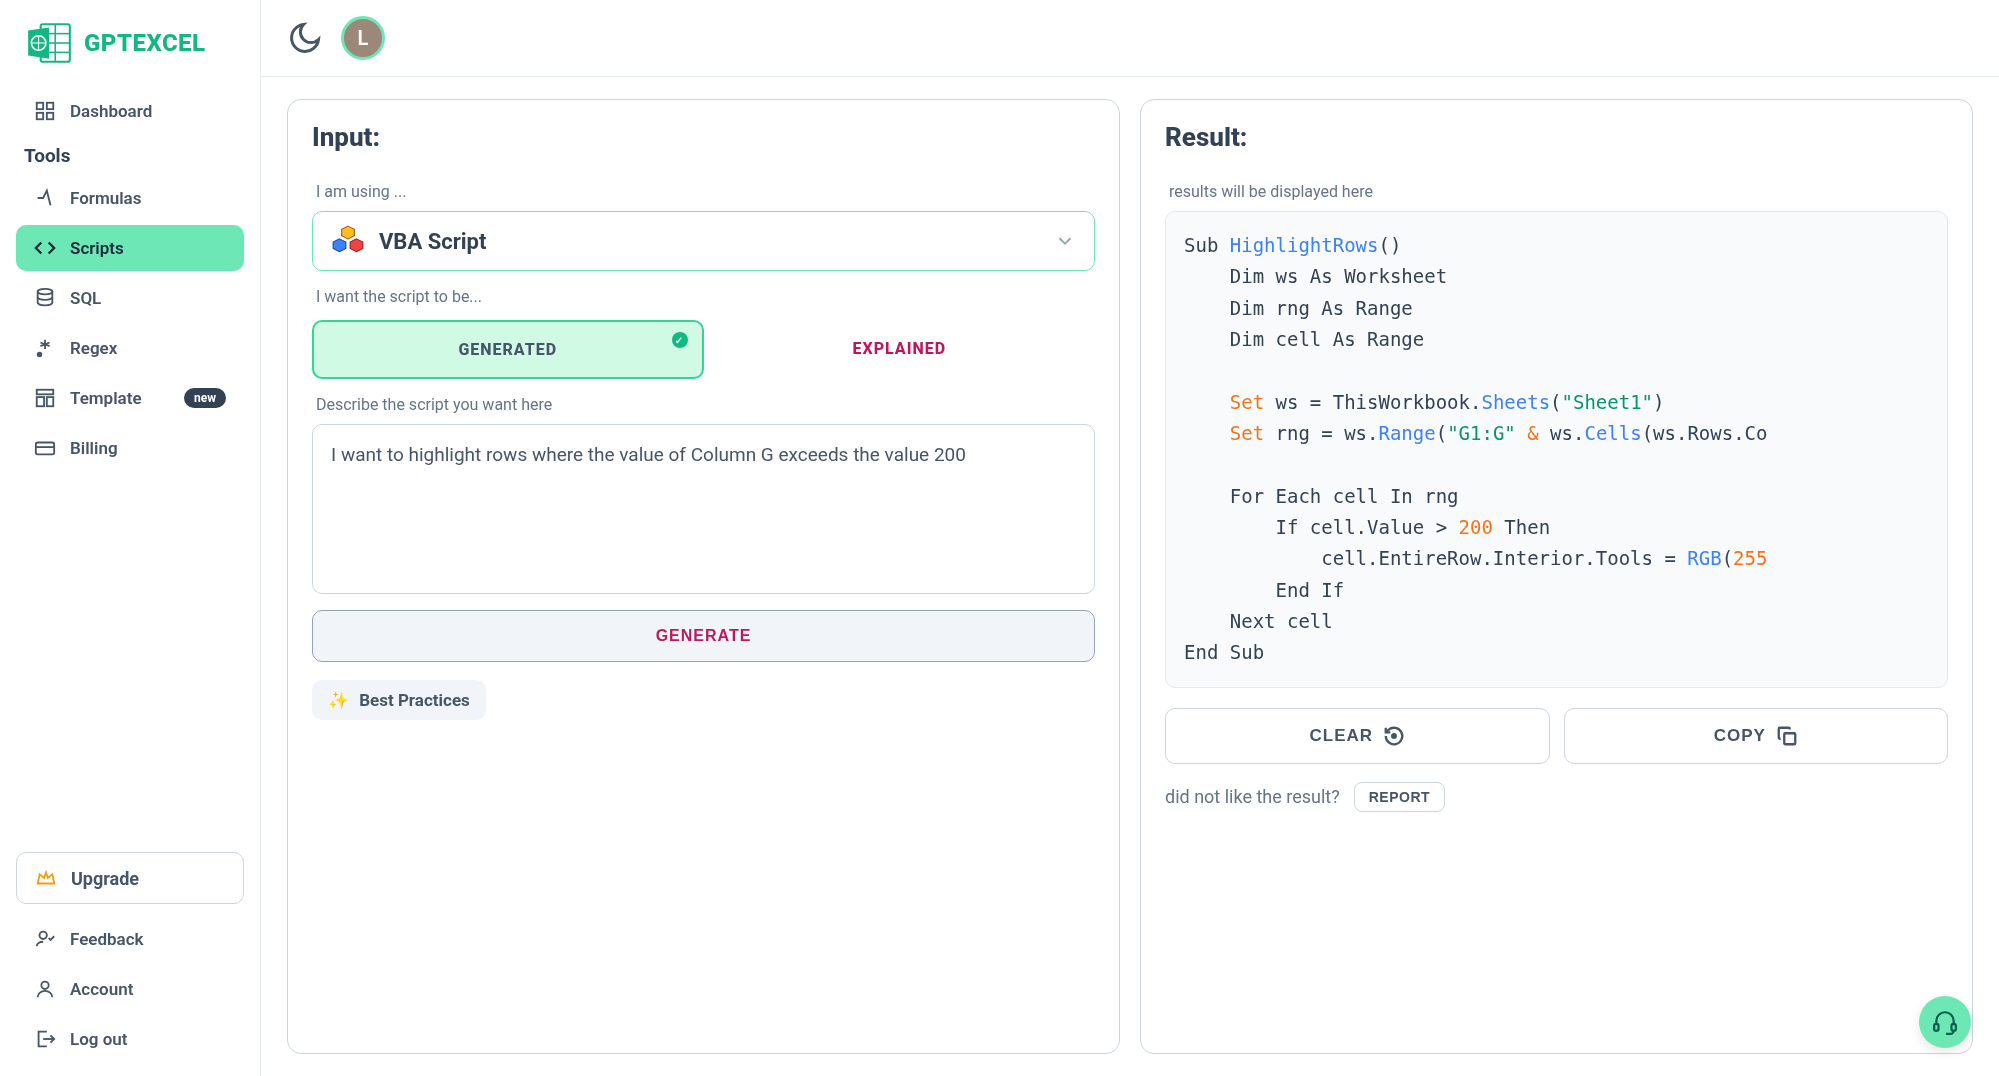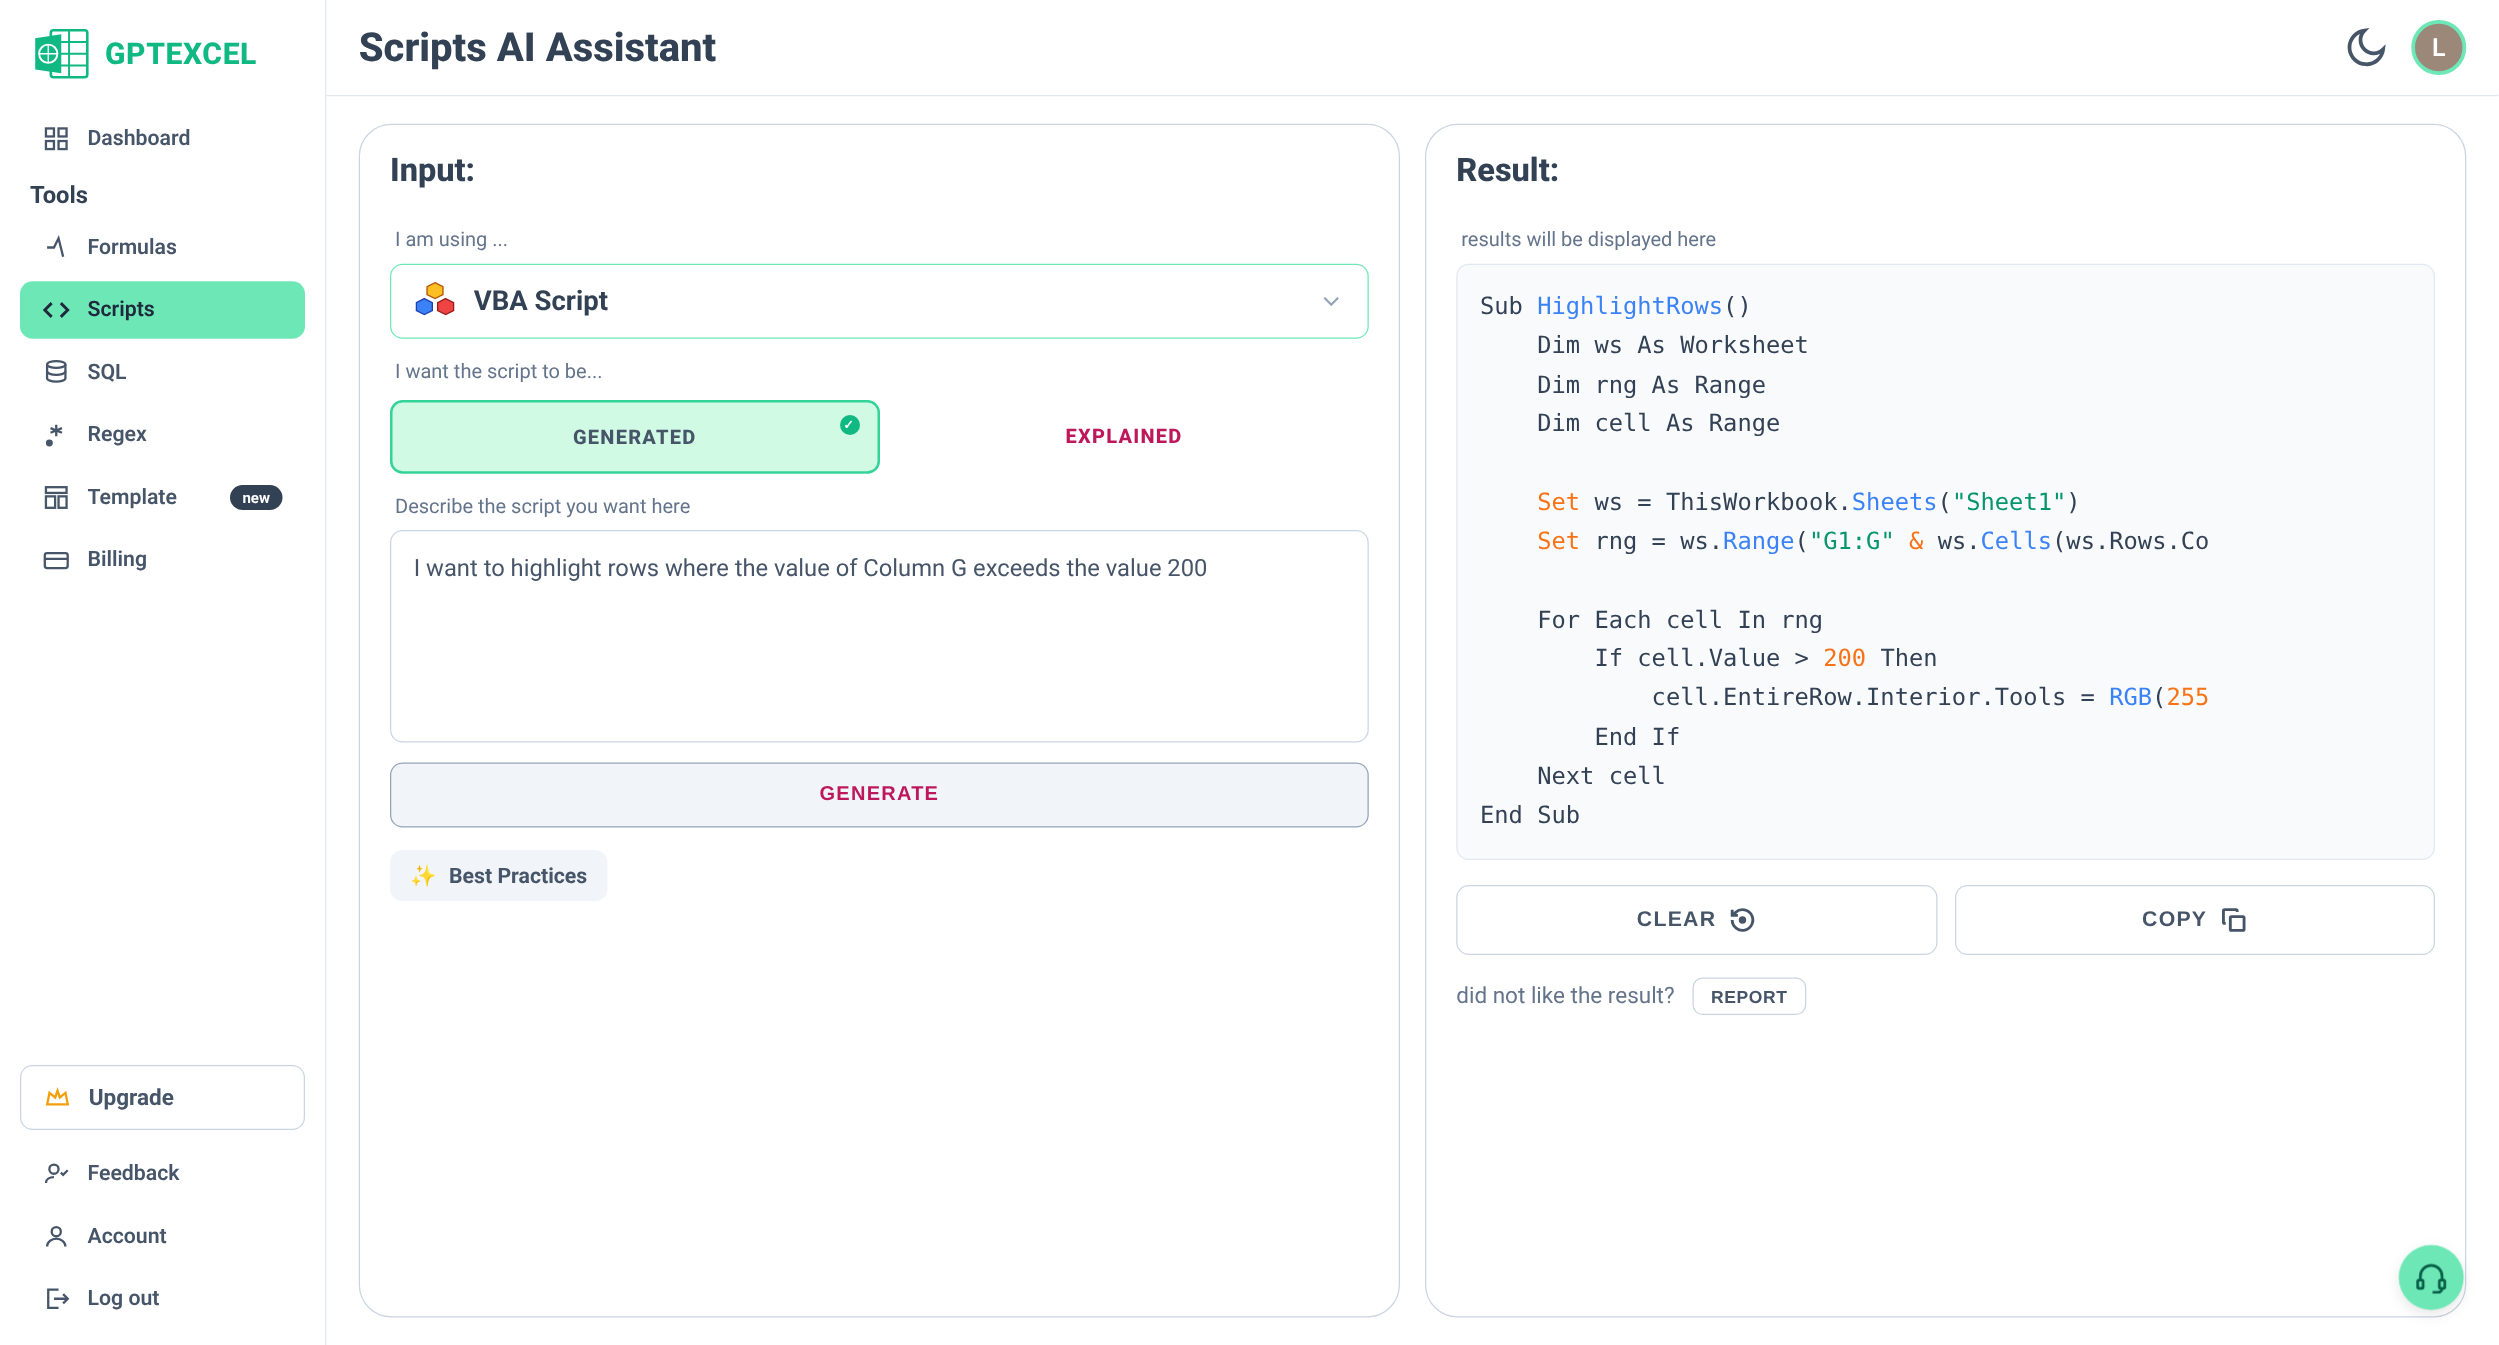--- a/index.html
+++ b/index.html
@@ -56,21 +56,21 @@
 .avatar {
   width:44px; height:44px; border-radius:50%;
   background:#9b8878; color:#fff;
   display:flex; align-items:center; justify-content:center;
   font-size:20px; font-weight:600;
   border:3px solid #6ee7b7;
 }
 
 .content { flex:1; display:flex; gap:20px; padding: 22px 26px; overflow:hidden; }
 .panel {
-  flex:1; border:1px solid #cbd5e1; border-radius:26px;
+  flex:1; border:1px solid #cbd5e1; border-radius:14px;
   padding: 22px 24px; display:flex; flex-direction:column;
   min-width:0;
 }
 .panel-title { font-size:26px; font-weight:800; color:#334155; margin-bottom:12px; }
 .label { font-size:16px; color:#64748b; margin: 18px 4px 10px; }
 
 .select-box {
   display:flex; align-items:center; gap:14px;
   border:1px solid #6ee7b7; border-radius:10px;
   padding: 12px 18px; cursor:pointer;
@@ -288,21 +288,20 @@
             <path d="M10 12h11"></path>
             <path d="M18 8l4 4-4 4"></path>
           </svg>
         </span>
       <span>Log out</span>
     </div>
   </aside>
 
   <main class="main">
     <header class="header">
-      <h1 class="page-title">Scripts AI Assistant</h1>
       <div class="header-right">
         <span class="theme-btn">
           <svg viewBox="0 0 24 24" fill="none" stroke="currentColor" stroke-width="2">
               <path d="M21 13A9 9 0 1 1 11 3a7 7 0 0 0 10 10z"></path>
             </svg>
         </span>
         <div class="avatar">
           <span>L</span>
         </div>
       </div>

